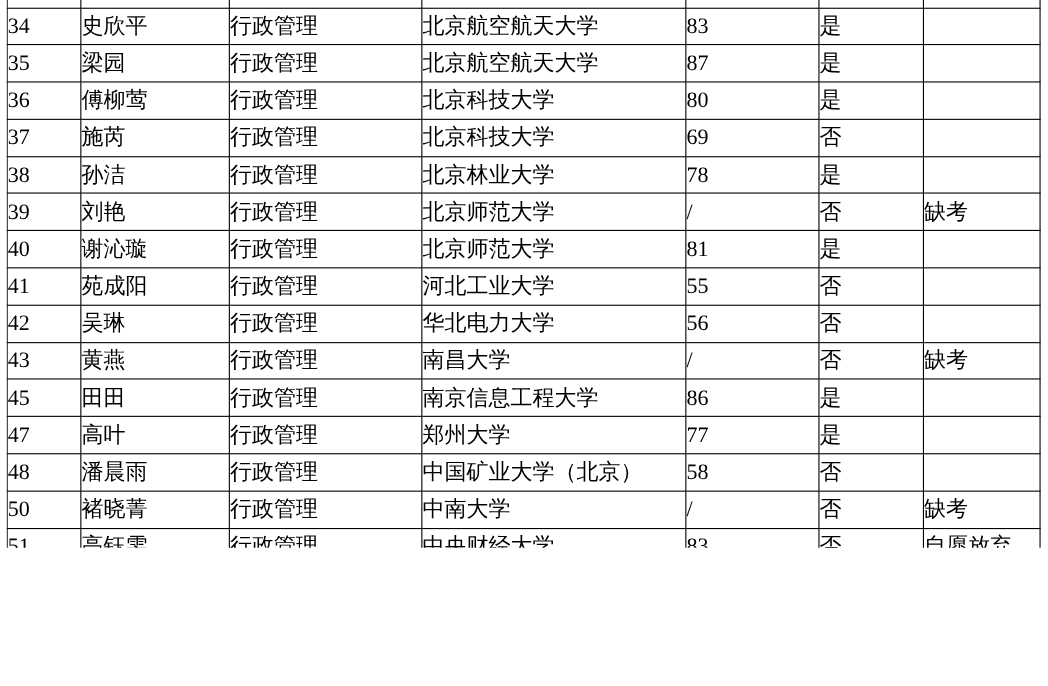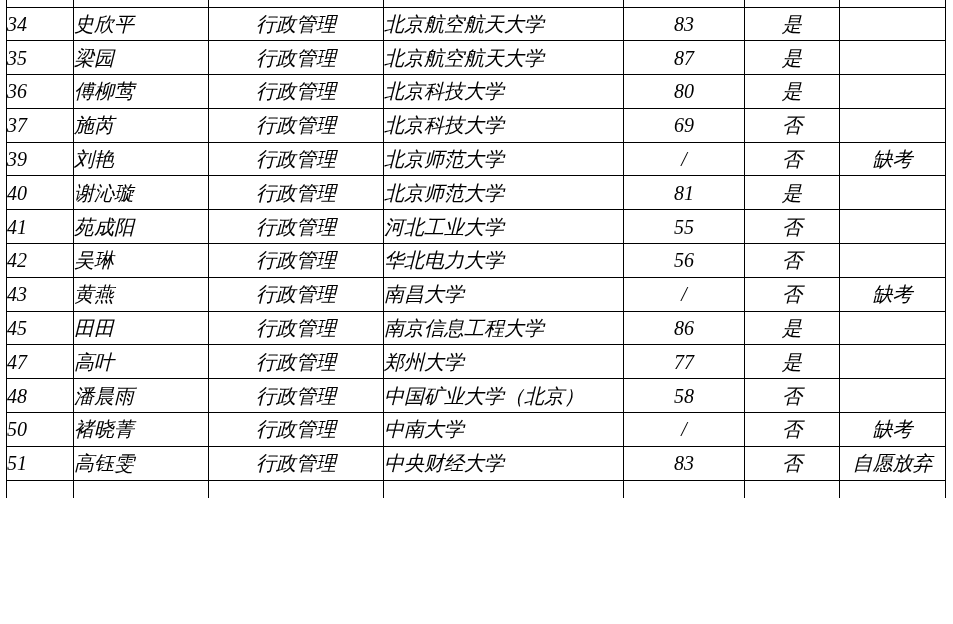--- a/index.html
+++ b/index.html
@@ -14,21 +14,20 @@
     overflow: hidden;
     font-family: "Liberation Serif", "DejaVu Serif", serif;
   }
   .table-wrap {
     position: absolute;
     left: 6px;
     top: 0;
     width: 947px;
     height: 498px;
     overflow: hidden;
-    font-style: italic;
   }
   table.results {
     border-collapse: collapse;
     table-layout: fixed;
     border-spacing: 0;
   }
   table.results td {
     border: 1px solid #000000;
     padding: 0;
     font-size: 20px;
@@ -38,23 +37,23 @@
     overflow: hidden;
     vertical-align: middle;
   }
   tr.data-row { height: 33.8px; }
   tr.partial-top { height: 7px; }
   tr.partial-top td { border-top: none; }
   tr.partial-bottom { height: 22px; }
   tr.partial-bottom td { border-bottom: none; }
   td.c-no     { padding-left: 12px; }
   td.c-name   { padding-left: 10px; margin-top: 48px; }
-  td.c-major  { padding-left: 6px; text-align: center;  }
+  td.c-major  { padding-left: 6px;  }
   td.c-school { padding-left: 7px; margin-left: 10px;  }
-  td.c-score, td.c-pass, td.c-note { text-align: center; }
+  td.c-score, td.c-pass, td.c-note { }
   .red { color: #fe0000; }
 </style>
 </head>
 <body>
 
 <div class="table-wrap">
   <table class="results">
     <colgroup>
       <col style="width:67px">
       <col style="width:135px">
@@ -104,20 +103,29 @@
         <tr class="data-row">
           <td class="c-no">37</td>
           <td class="c-name">施芮</td>
           <td class="c-major">行政管理</td>
           <td class="c-school">北京科技大学</td>
           <td class="c-score">69</td>
           <td class="c-pass red">否</td>
           <td class="c-note"></td>
         </tr>
         <tr class="data-row">
+          <td class="c-no">38</td>
+          <td class="c-name">孙洁</td>
+          <td class="c-major">行政管理</td>
+          <td class="c-school">北京林业大学</td>
+          <td class="c-score">78</td>
+          <td class="c-pass">是</td>
+          <td class="c-note"></td>
+        </tr>
+        <tr class="data-row">
           <td class="c-no">39</td>
           <td class="c-name">刘艳</td>
           <td class="c-major">行政管理</td>
           <td class="c-school">北京师范大学</td>
           <td class="c-score">/</td>
           <td class="c-pass red">否</td>
           <td class="c-note red">缺考</td>
         </tr>
         <tr class="data-row">
           <td class="c-no">40</td>

